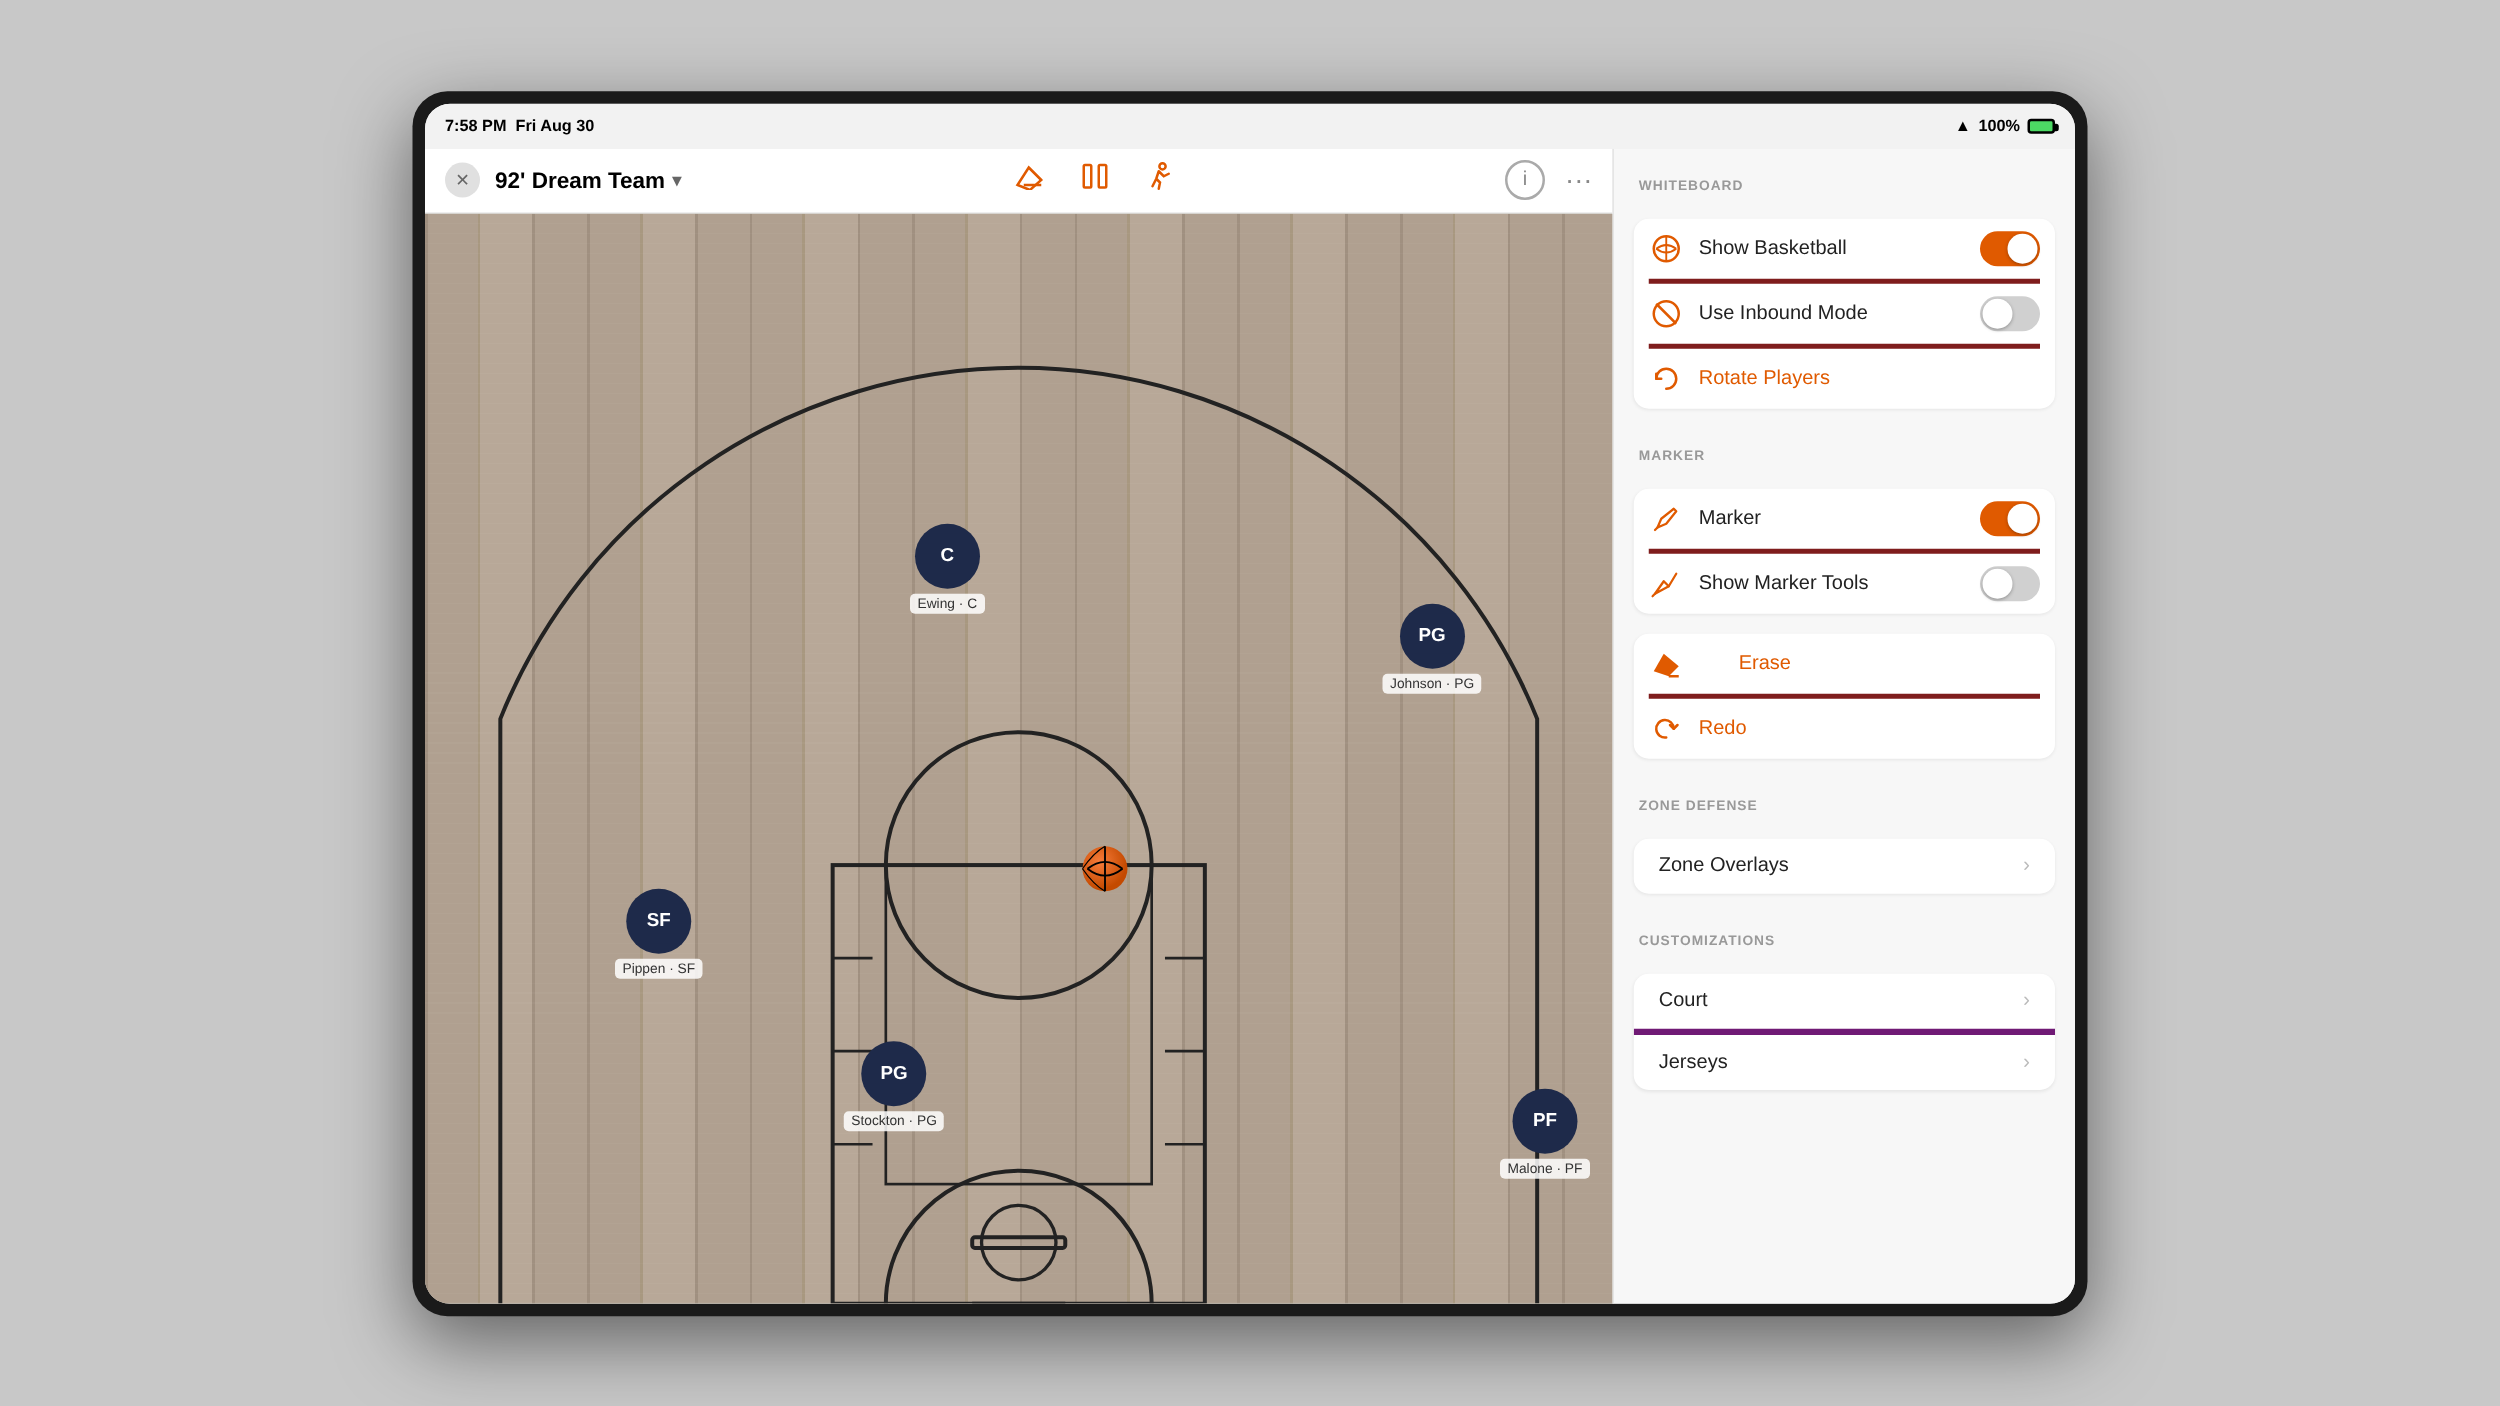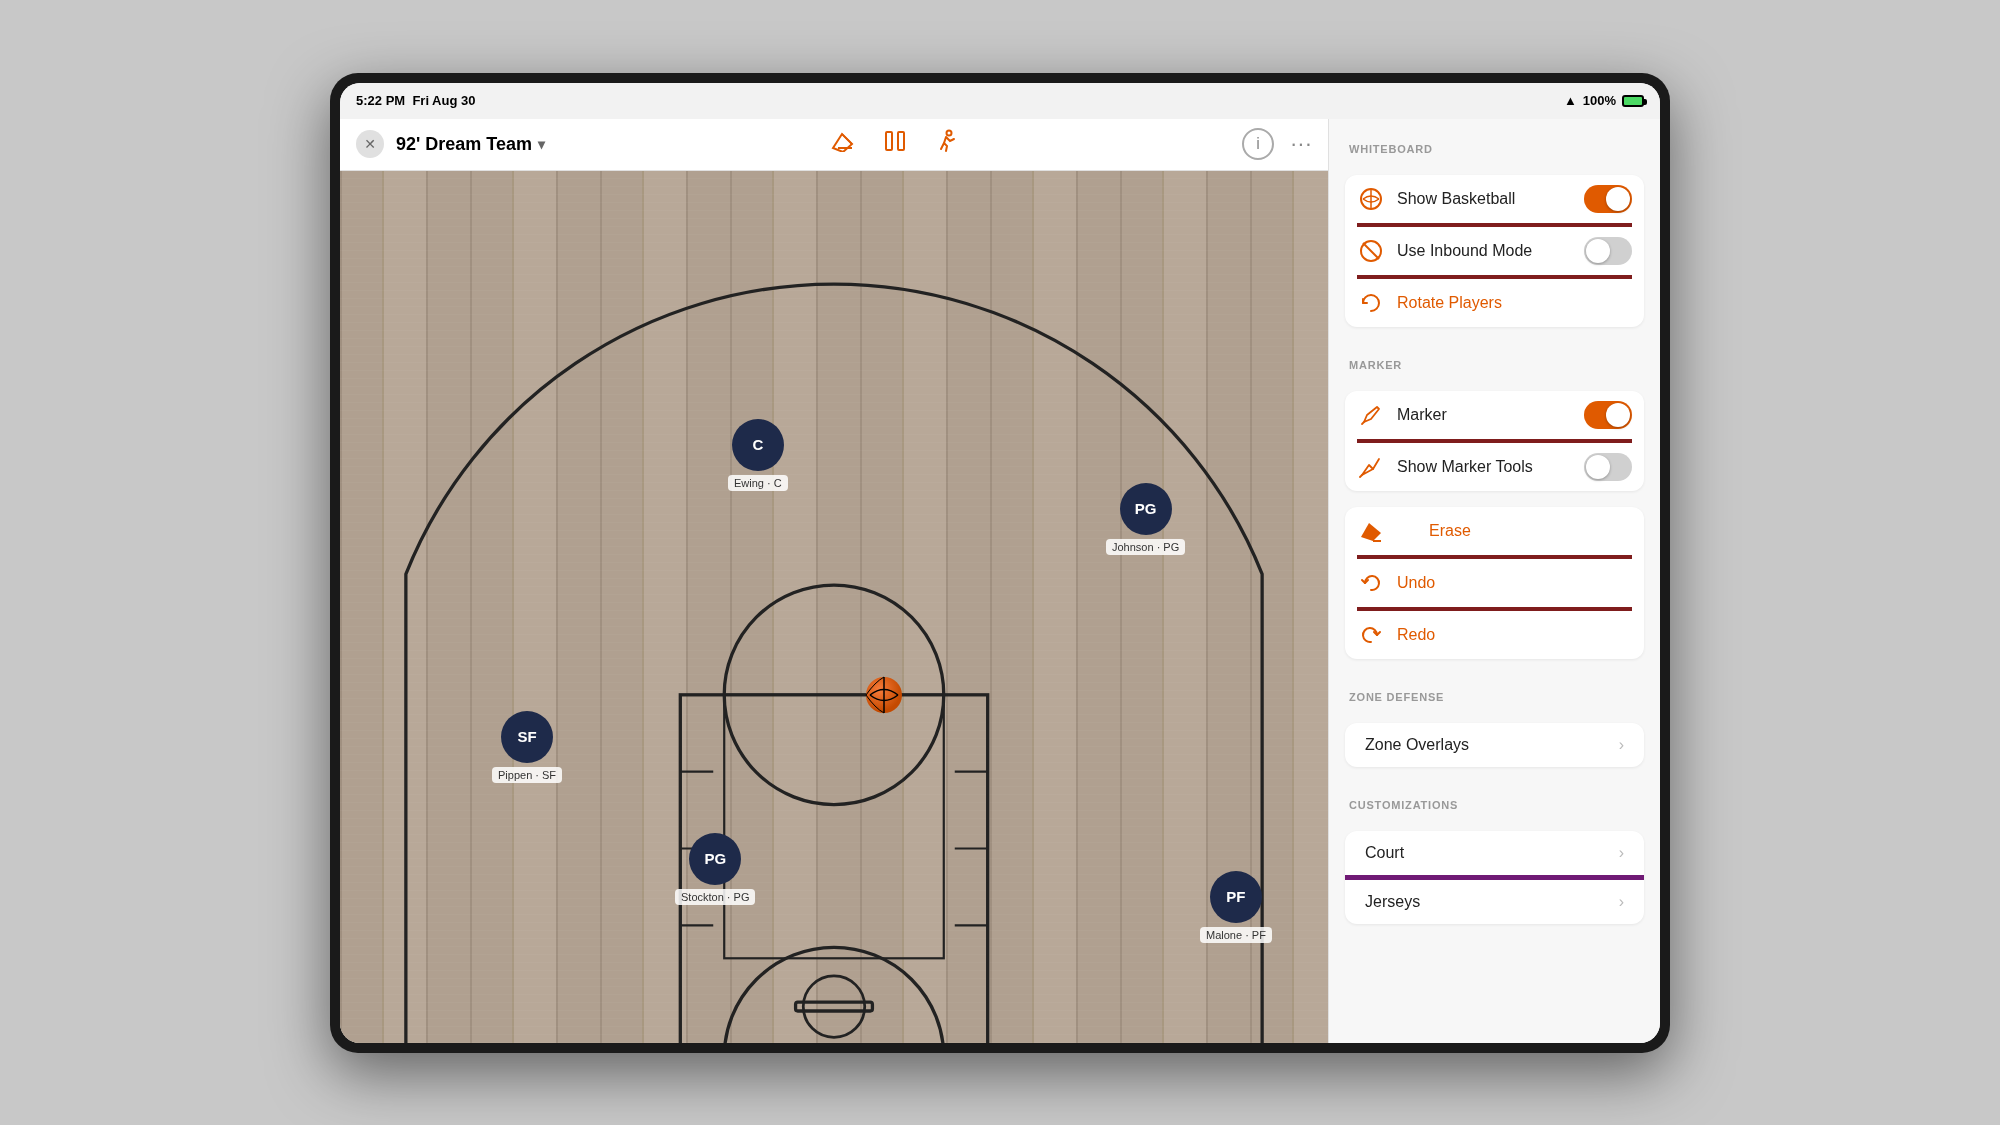--- a/index.html
+++ b/index.html
@@ -225,21 +225,21 @@
 
     
     .basketball {
       position: absolute;
       width: 38px;
       height: 38px;
     }
 
     
     .right-panel {
-      width: 332px;
+      width: 370px;
       background: #f7f7f7;
       border-left: 1px solid #e0e0e0;
       overflow-y: auto;
       flex-shrink: 0;
       padding-top: 8px;
     }
 
     .panel-section {
       padding: 16px 20px 8px 20px;
     }
@@ -366,21 +366,21 @@
     }
   </style>
 </head>
 <body>
 
 <div class="device">
   <div class="device-inner">
 
     <div class="status-bar">
       <div>
-        <span>5:22 PM</span>&nbsp;&nbsp;<span>Fri Aug 30</span>
+        <span>7:58 PM</span>&nbsp;&nbsp;<span>Fri Aug 30</span>
       </div>
       <div class="status-right">
         <span class="wifi-icon">▲</span>
         <span>100%</span>
         <span style="display:inline-block;width:22px;height:12px;border:2px solid #000;border-radius:3px;position:relative;background:#4cd964;">
           <span style="position:absolute;right:-5px;top:2px;width:4px;height:6px;background:#000;border-radius:0 2px 2px 0;"></span>
         </span>
       </div>
     </div>
 
@@ -586,29 +586,20 @@
             <div class="toggle-row" style="cursor:pointer;gap:44px;">
               <div class="row-icon">
                 <svg width="24" height="24" viewBox="0 0 24 24">
                   <polygon points="2,18 10,4 22,14 14,22" fill="#e05a00"></polygon>
                   <line x1="14" y1="22" x2="22" y2="22" stroke="#e05a00" stroke-width="2"></line>
                 </svg>
               </div>
               <span class="row-label orange">Erase</span>
             </div>
 
-            <div class="toggle-row" style="cursor:pointer;">
-              <div class="row-icon">
-                <svg width="24" height="24" viewBox="0 0 24 24">
-                  <path d="M 6 12 A 7 7 0 1 1 12 19" fill="none" stroke="#e05a00" stroke-width="2" stroke-linecap="round"></path>
-                  <polyline points="3,9 6,12 9,9" fill="none" stroke="#e05a00" stroke-width="2" stroke-linecap="round" stroke-linejoin="round"></polyline>
-                </svg>
-              </div>
-              <span class="row-label orange">Undo</span>
-            </div>
 
             <div class="toggle-row" style="cursor:pointer;">
               <div class="row-icon">
                 <svg width="24" height="24" viewBox="0 0 24 24">
                   <path d="M 18 12 A 7 7 0 1 0 12 19" fill="none" stroke="#e05a00" stroke-width="2" stroke-linecap="round"></path>
                   <polyline points="21,9 18,12 15,9" fill="none" stroke="#e05a00" stroke-width="2" stroke-linecap="round" stroke-linejoin="round"></polyline>
                 </svg>
               </div>
               <span class="row-label orange">Redo</span>
             </div>

